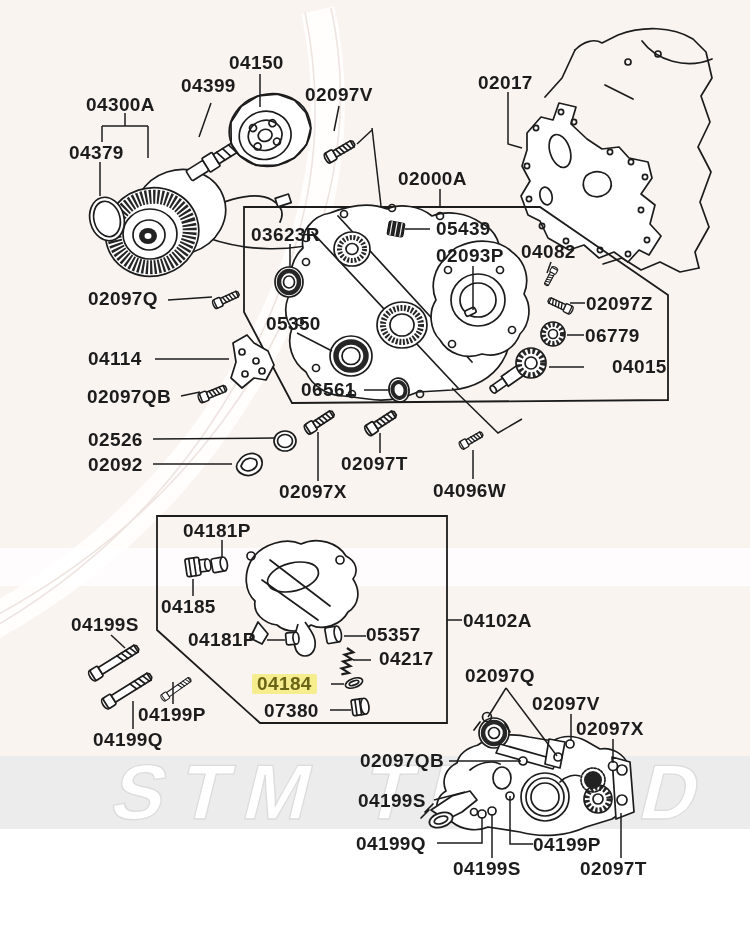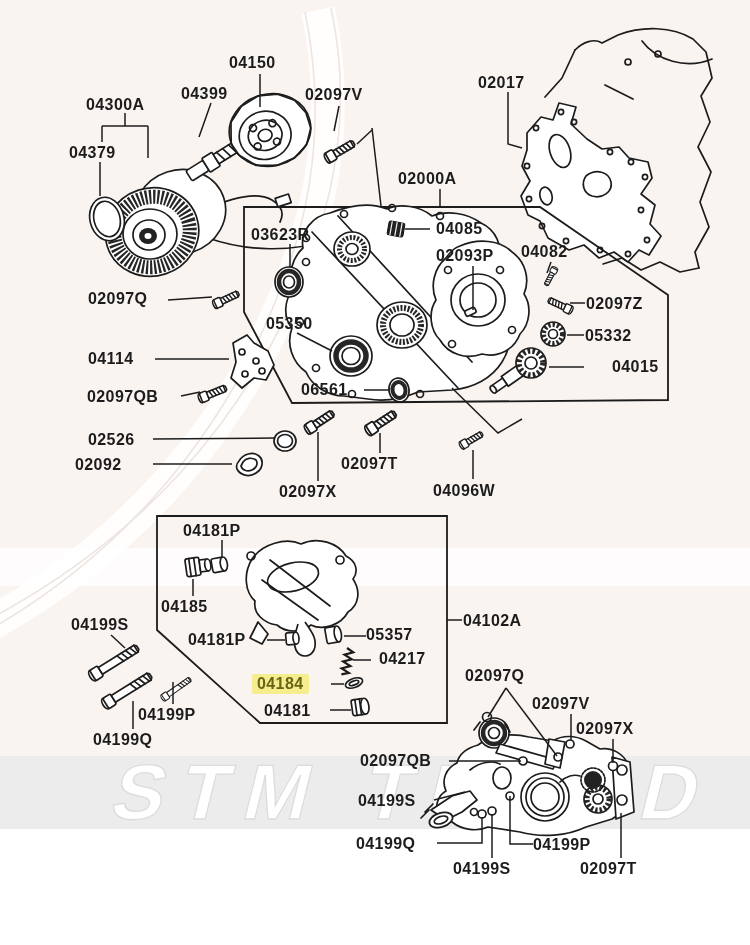--- a/index.html
+++ b/index.html
@@ -1,19 +1,19 @@
 <!DOCTYPE html>
 <html><head>
 <meta charset="utf-8">
 <style>
   html,body{margin:0;padding:0;background:#fff;}
   #stage{position:relative;width:750px;height:945px;overflow:hidden;
          font-family:"Liberation Sans",sans-serif;background:#fff;}
   #art{position:absolute;left:0;top:0;z-index:1;}
-  .lbl{position:absolute;z-index:2;font-size:16px;font-weight:bold;
+  .lbl{position:absolute;z-index:2;font-size:19px;font-weight:bold;
        letter-spacing:.4px;color:#1c1c1c;line-height:20px;white-space:nowrap;}
   .hl{background:#f6ee8e;color:#6a6516;padding:0 5px;border-radius:2px;margin-left:-5px;}
   .ln{fill:none;stroke:#1c1c1c;stroke-width:1.7;stroke-linecap:round;stroke-linejoin:round;}
   .fw{fill:#ffffff;stroke:#1c1c1c;stroke-width:1.7;stroke-linejoin:round;}
   .ld{fill:none;stroke:#1c1c1c;stroke-width:1.5;}
   .bx{fill:none;stroke:#1c1c1c;stroke-width:1.8;}
   .wm{font-weight:bold;font-size:78px;letter-spacing:16px;fill:#ffffff;
       stroke:#dcdcdc;stroke-width:1.3;font-family:"Liberation Sans",sans-serif;}
 </style>
 </head>
@@ -345,51 +345,51 @@
     <line class="ld" x1="449" y1="761" x2="521" y2="761"></line>
     <line class="ld" x1="434" y1="800" x2="465" y2="792"></line>
     <polyline class="ld" points="437,843 482,843 482,817"></polyline>
     <line class="ld" x1="492" y1="858" x2="492" y2="814"></line>
     <polyline class="ld" points="533,844 510,844 510,796"></polyline>
     <line class="ld" x1="621" y1="858" x2="621" y2="813"></line>
   </g>
 </svg>
 
 <div class="lbl" style="left:229px;top:53px">04150</div>
-<div class="lbl" style="left:181px;top:84px">04399</div>
+<div class="lbl" style="left:181px;top:76px">04399</div>
 <div class="lbl" style="left:305px;top:85px">02097V</div>
 <div class="lbl" style="left:86px;top:95px">04300A</div>
 <div class="lbl" style="left:478px;top:73px">02017</div>
 <div class="lbl" style="left:69px;top:143px">04379</div>
 <div class="lbl" style="left:398px;top:169px">02000A</div>
 <div class="lbl" style="left:251px;top:225px">03623R</div>
-<div class="lbl" style="left:436px;top:219px">04085</div>
+<div class="lbl" style="left:436px;top:219px">05439</div>
 <div class="lbl" style="left:436px;top:246px">02093P</div>
 <div class="lbl" style="left:521px;top:242px">04082</div>
 <div class="lbl" style="left:88px;top:289px">02097Q</div>
 <div class="lbl" style="left:586px;top:294px">02097Z</div>
 <div class="lbl" style="left:266px;top:314px">05350</div>
-<div class="lbl" style="left:585px;top:326px">05332</div>
+<div class="lbl" style="left:585px;top:326px">06779</div>
 <div class="lbl" style="left:88px;top:349px">04114</div>
 <div class="lbl" style="left:612px;top:357px">04015</div>
 <div class="lbl" style="left:301px;top:380px">06561</div>
 <div class="lbl" style="left:87px;top:387px">02097QB</div>
 <div class="lbl" style="left:88px;top:430px">02526</div>
-<div class="lbl" style="left:75px;top:455px">02092</div>
+<div class="lbl" style="left:88px;top:455px">02092</div>
 <div class="lbl" style="left:341px;top:454px">02097T</div>
 <div class="lbl" style="left:279px;top:482px">02097X</div>
 <div class="lbl" style="left:433px;top:481px">04096W</div>
 <div class="lbl" style="left:183px;top:521px">04181P</div>
 <div class="lbl" style="left:161px;top:597px">04185</div>
 <div class="lbl" style="left:188px;top:630px">04181P</div>
 <div class="lbl" style="left:366px;top:625px">05357</div>
 <div class="lbl" style="left:463px;top:611px">04102A</div>
 <div class="lbl" style="left:379px;top:649px">04217</div>
 <div class="lbl hl" style="left:257px;top:674px">04184</div>
-<div class="lbl" style="left:264px;top:701px">04181</div>
+<div class="lbl" style="left:264px;top:701px">07380</div>
 <div class="lbl" style="left:71px;top:615px">04199S</div>
 <div class="lbl" style="left:138px;top:705px">04199P</div>
 <div class="lbl" style="left:93px;top:730px">04199Q</div>
 <div class="lbl" style="left:465px;top:666px">02097Q</div>
 <div class="lbl" style="left:532px;top:694px">02097V</div>
 <div class="lbl" style="left:576px;top:719px">02097X</div>
 <div class="lbl" style="left:360px;top:751px">02097QB</div>
 <div class="lbl" style="left:358px;top:791px">04199S</div>
 <div class="lbl" style="left:356px;top:834px">04199Q</div>
 <div class="lbl" style="left:453px;top:859px">04199S</div>

